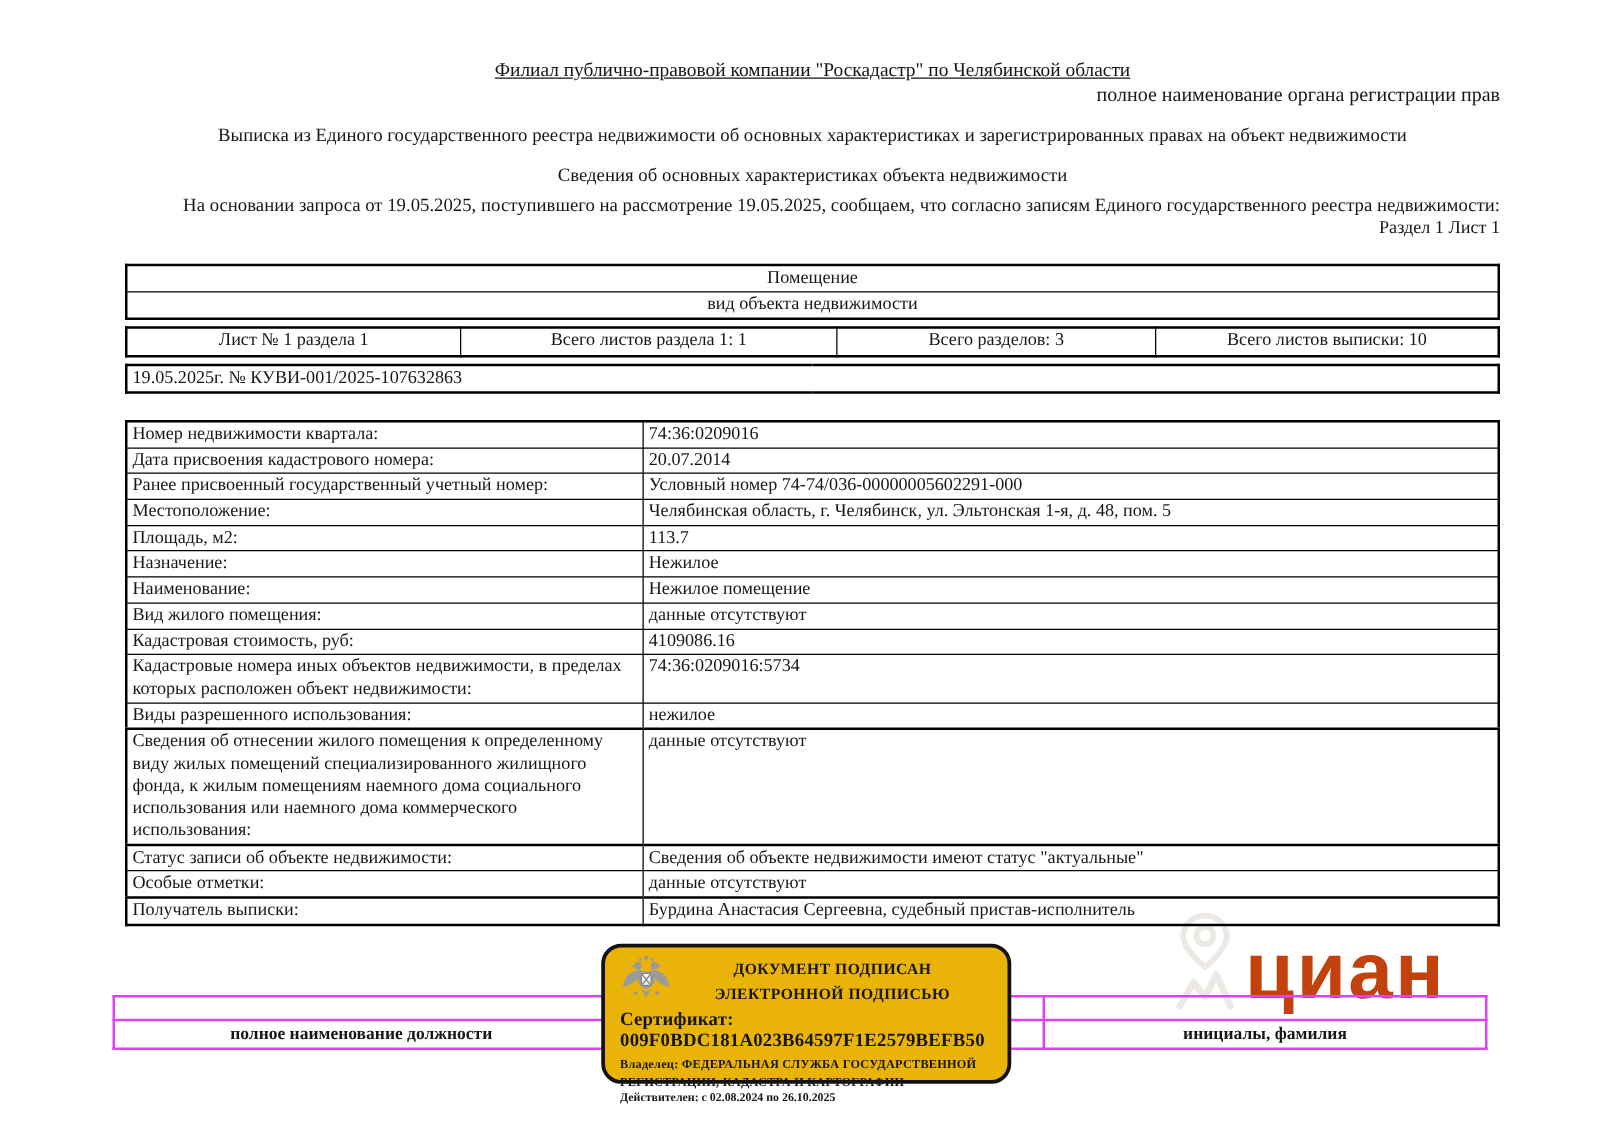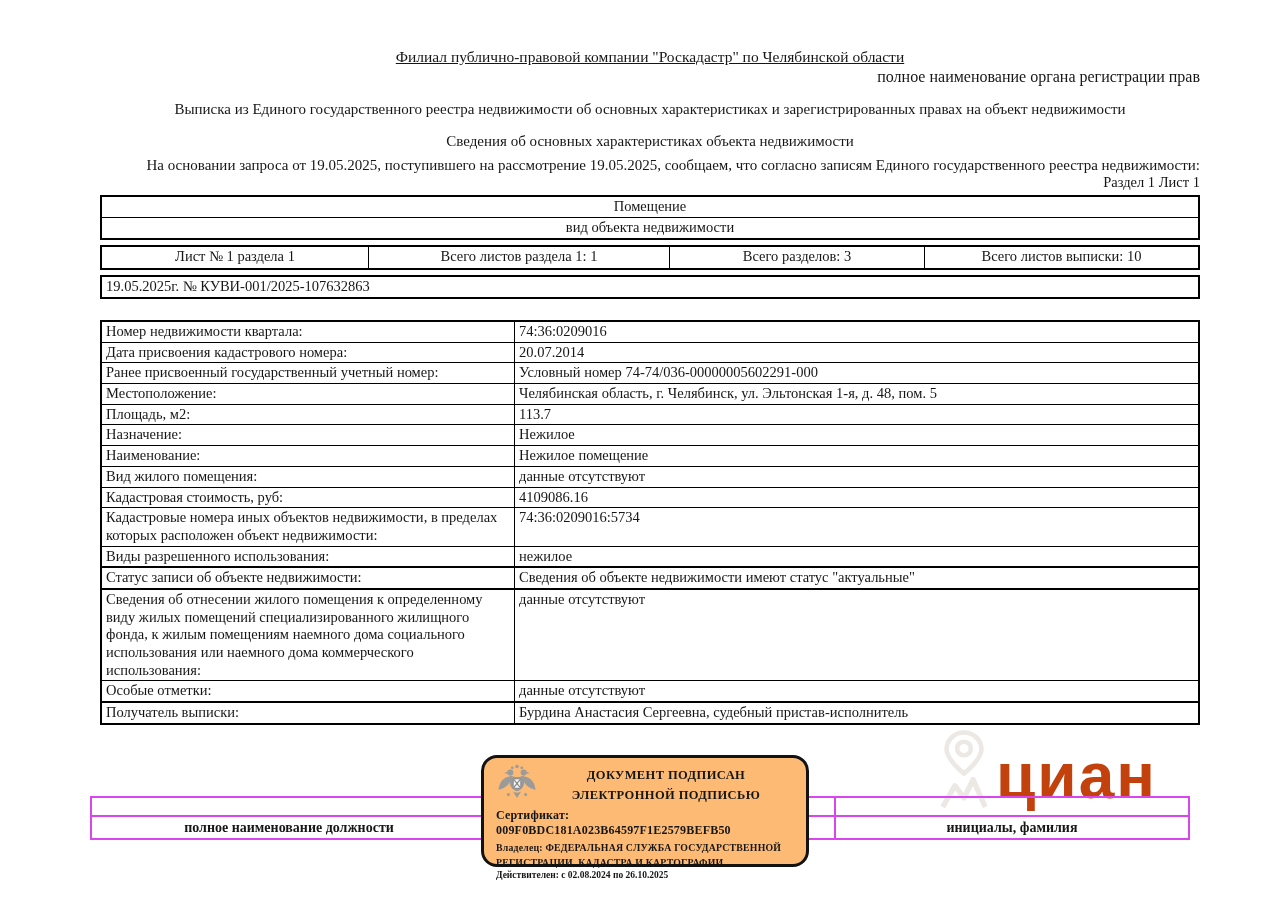--- a/index.html
+++ b/index.html
@@ -15,47 +15,47 @@
   .doc-subtitle{margin-top:15px;text-align:center;font-size:15px;}
   .request-line{margin-top:7px;text-align:right;font-size:15px;}
   .section-label{margin-top:0px;text-align:right;font-size:14.5px;}
 
   table.tbl{border-collapse:collapse;width:1100px;table-layout:fixed;}
   table.tbl td{
     border:1px solid #000;font-size:14.5px;padding:1px 4px;vertical-align:top;
     line-height:1.22;overflow:hidden;
   }
   table.tbl{border:2px solid #000;}
-  .tblA{margin-top:4px;}
+  .tblA{margin-top:20px;}
   .tblA td{text-align:center;height:18px;}
   .tblB{margin-top:5px;}
   .tblB td{text-align:center;height:19px;border-width:2px;}
   .tblC{margin-top:5px;}
   .tblC td{height:18px;}
   .tblMain{margin-top:21px;}
   .tblMain td.lbl{width:404px;}
   .tblMain tr.thick td{border-top-width:2px;}
   .colL{width:404px;}
 
   
   .footer-tbl{position:absolute;left:90px;top:796px;border-collapse:collapse;width:1100px;table-layout:fixed;border:2px solid #000;z-index:1;}
   .footer-tbl td{border:2px solid #d946ef;font-size:14px;font-weight:bold;text-align:center;padding:0 2px;}
   .footer-tbl tr.empty td{height:17px;}
   .footer-tbl tr.labels td{height:21px;}
 
   
   .stamp{
     position:absolute;left:481px;top:755px;width:328px;height:112px;
-    background:#fdba74;border:3px solid #121212;border-radius:16px;z-index:2;
+    background:#eab308;border:3px solid #121212;border-radius:16px;z-index:2;
     box-sizing:border-box;padding:5px 12px 3px 12px;
   }
   .stamp-top{display:flex;align-items:center;}
   .stamp-emblem{flex:0 0 42px;height:44px;}
   .stamp-head{flex:1;text-align:center;font-weight:bold;font-size:12.5px;line-height:20px;letter-spacing:0.4px;}
-  .stamp-cert{font-weight:bold;font-size:12px;margin-top:1px;letter-spacing:0.2px;}
+  .stamp-cert{font-weight:bold;font-size:15px;margin-top:1px;letter-spacing:0.2px;}
   .stamp-owner{font-weight:bold;font-size:9.8px;margin-top:4px;letter-spacing:0.2px;}
   .stamp-valid{font-weight:bold;font-size:9.5px;margin-top:2px;}
 
   
   .watermark{position:absolute;left:938px;top:728px;z-index:0;display:flex;align-items:flex-end;}
   .wm-text{
     font-family:"Liberation Sans","DejaVu Sans",sans-serif;font-weight:bold;
     font-size:64px;line-height:64px;color:#c2410c;letter-spacing:2px;margin-left:6px;
     margin-bottom:2px;
   }
@@ -150,26 +150,26 @@
         </tr>
     <tr>
           <td class="lbl">Кадастровые номера иных объектов недвижимости, в пределах которых расположен объект недвижимости:</td>
           <td>74:36:0209016:5734</td>
         </tr>
     <tr>
           <td class="lbl">Виды разрешенного использования:</td>
           <td>нежилое</td>
         </tr>
     <tr class="thick">
+          <td class="lbl">Сведения об отнесении жилого помещения к определенному виду жилых помещений специализированного жилищного фонда, к жилым помещениям наемного дома социального использования или наемного дома коммерческого использования:</td>
+          <td>данные отсутствуют</td>
+        </tr>
+    <tr class="thick">
           <td class="lbl">Статус записи об объекте недвижимости:</td>
           <td>Сведения об объекте недвижимости имеют статус "актуальные"</td>
-        </tr>
-    <tr class="thick">
-          <td class="lbl">Сведения об отнесении жилого помещения к определенному виду жилых помещений специализированного жилищного фонда, к жилым помещениям наемного дома социального использования или наемного дома коммерческого использования:</td>
-          <td>данные отсутствуют</td>
         </tr>
     <tr>
           <td class="lbl">Особые отметки:</td>
           <td>данные отсутствуют</td>
         </tr>
     <tr class="thick">
           <td class="lbl">Получатель выписки:</td>
           <td>Бурдина Анастасия Сергеевна, судебный пристав-исполнитель</td>
         </tr>
   </tbody>

